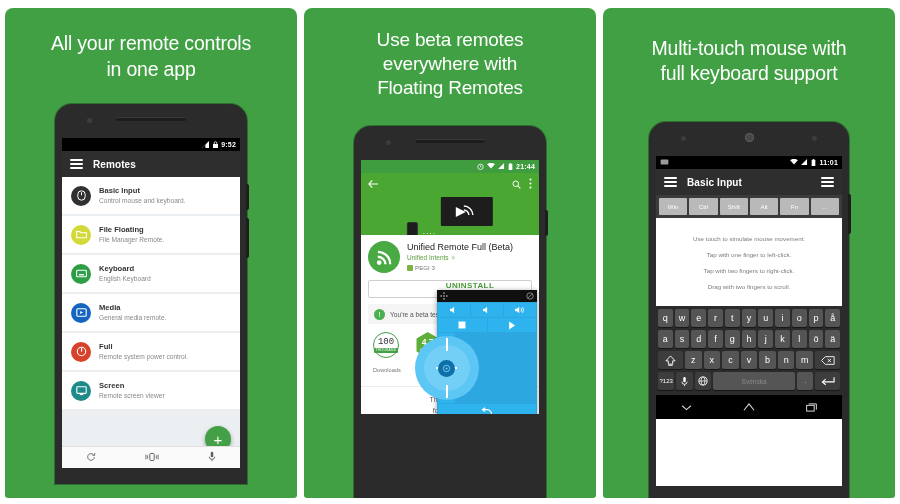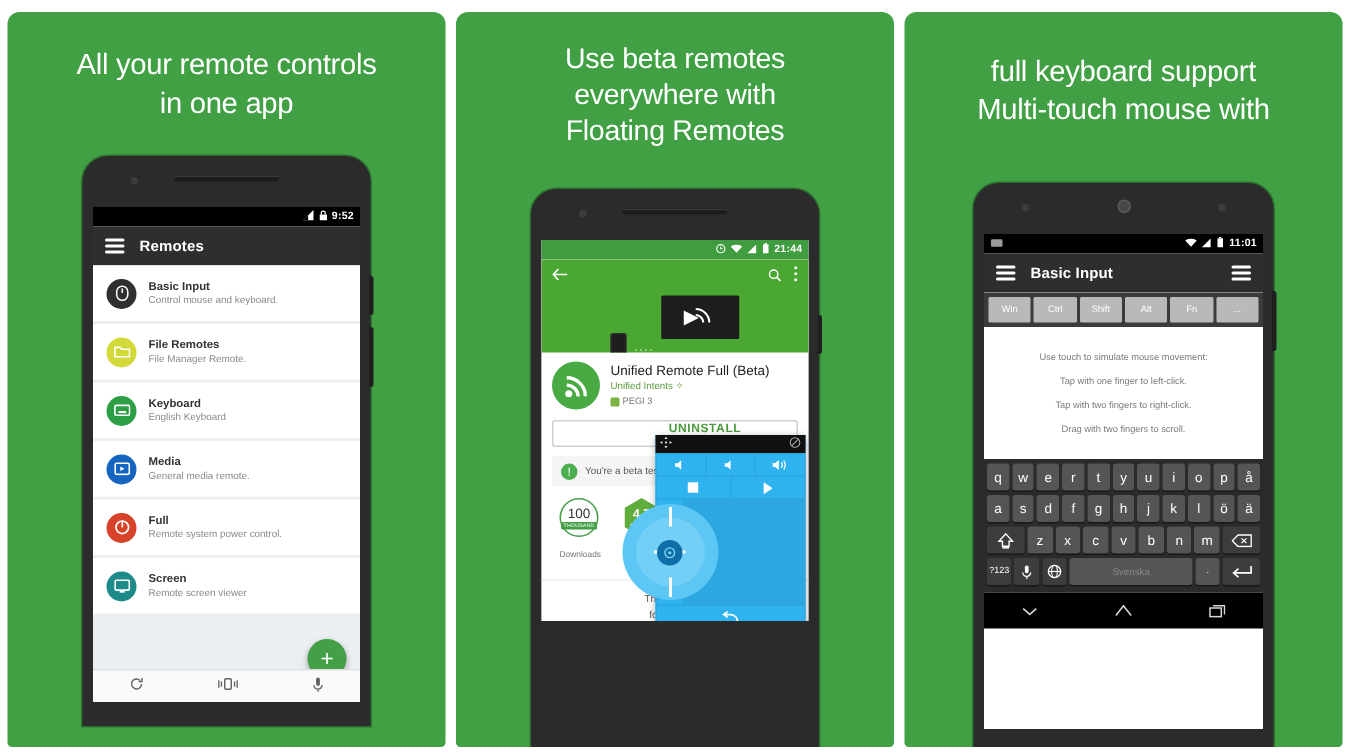--- a/index.html
+++ b/index.html
@@ -134,21 +134,21 @@
     gap:5px; padding:0 6px; font-size:6.6px; color:#555;
   }
   .beta-badge { width:11px; height:11px; border-radius:50%; background:#4caf50; color:#fff; font-size:8px; display:flex; align-items:center; justify-content:center; }
   .ps-stats { display:flex; gap:14px; padding:8px 12px 4px 12px; }
   .stat { text-align:center; }
   .dl-circle {
     width:26px; height:26px; border-radius:50%; border:1.6px solid #43a047;
     display:flex; flex-direction:column; align-items:center; justify-content:center;
     color:#333;
   }
-  .dl-num { font-size:9px; font-weight:400; line-height:9px; }
+  .dl-num { font-size:9px; font-weight:400; line-height:9px;font-family:Liberation Mono, monospace; }
   .dl-unit { font-size:3.4px; background:#43a047; color:#fff; padding:0.5px 2px; border-radius:1px; margin-top:1px; letter-spacing:.2px; }
   .stat-label { font-size:5.6px; color:#777; margin-top:3px; }
   .hex {
     width:26px; height:26px; background:#5fae3b; color:#fff;
     display:flex; flex-direction:column; align-items:center; justify-content:center;
     clip-path:polygon(50% 0%,93% 25%,93% 75%,50% 100%,7% 75%,7% 25%);
   }
   .hex .r { font-size:8.5px; font-weight:700; line-height:9px; }
   .hex .s { font-size:4px; letter-spacing:-.3px; }
   .ps-desc { border-top:1px solid #ececec; margin:6px 0 0 0; padding:7px 10px; text-align:center; font-size:6.8px; color:#555; line-height:11px; }
@@ -252,21 +252,21 @@
               <div class="t2">Control mouse and keyboard.</div>
             </span>
           </div>
           <div class="row">
             <span class="circ" style="background:#d4d93a">
               <svg width="11" height="9" viewBox="0 0 11 9">
                   <path d="M0.6 1.6 h3.4 l1 1.2 h5.4 v5 h-9.8 z" fill="none" stroke="#fff" stroke-width="1.1"></path>
                 </svg>
             </span>
             <span class="txt">
-              <div class="t1">File Remotes</div>
+              <div class="t1">File Floating</div>
               <div class="t2">File Manager Remote.</div>
             </span>
           </div>
           <div class="row">
             <span class="circ" style="background:#2e9e46">
               <svg width="11" height="9" viewBox="0 0 11 9">
                   <rect x="0.6" y="1.2" width="9.8" height="6.6" rx="1" fill="none" stroke="#fff" stroke-width="1.1"></rect>
                   <rect x="3" y="5" width="5" height="1.4" fill="#fff"></rect>
                 </svg>
             </span>
@@ -566,22 +566,22 @@
             </div>
           </div>
         </div>
 
       </div>
     </div>
   </div>
 
   <div class="panel p3">
     <div class="headline">
+      <div>Multi-touch mouse with</div>
       <div>full keyboard support</div>
-      <div>Multi-touch mouse with</div>
     </div>
 
     <div class="phone p3ph">
       <div class="sidebtn" style="top:72px;height:40px;"></div>
       <div class="bezel-top">
         <span class="cam dot l"></span>
         <span class="cam big"></span>
         <span class="cam dot r"></span>
       </div>
       <div class="screen">

